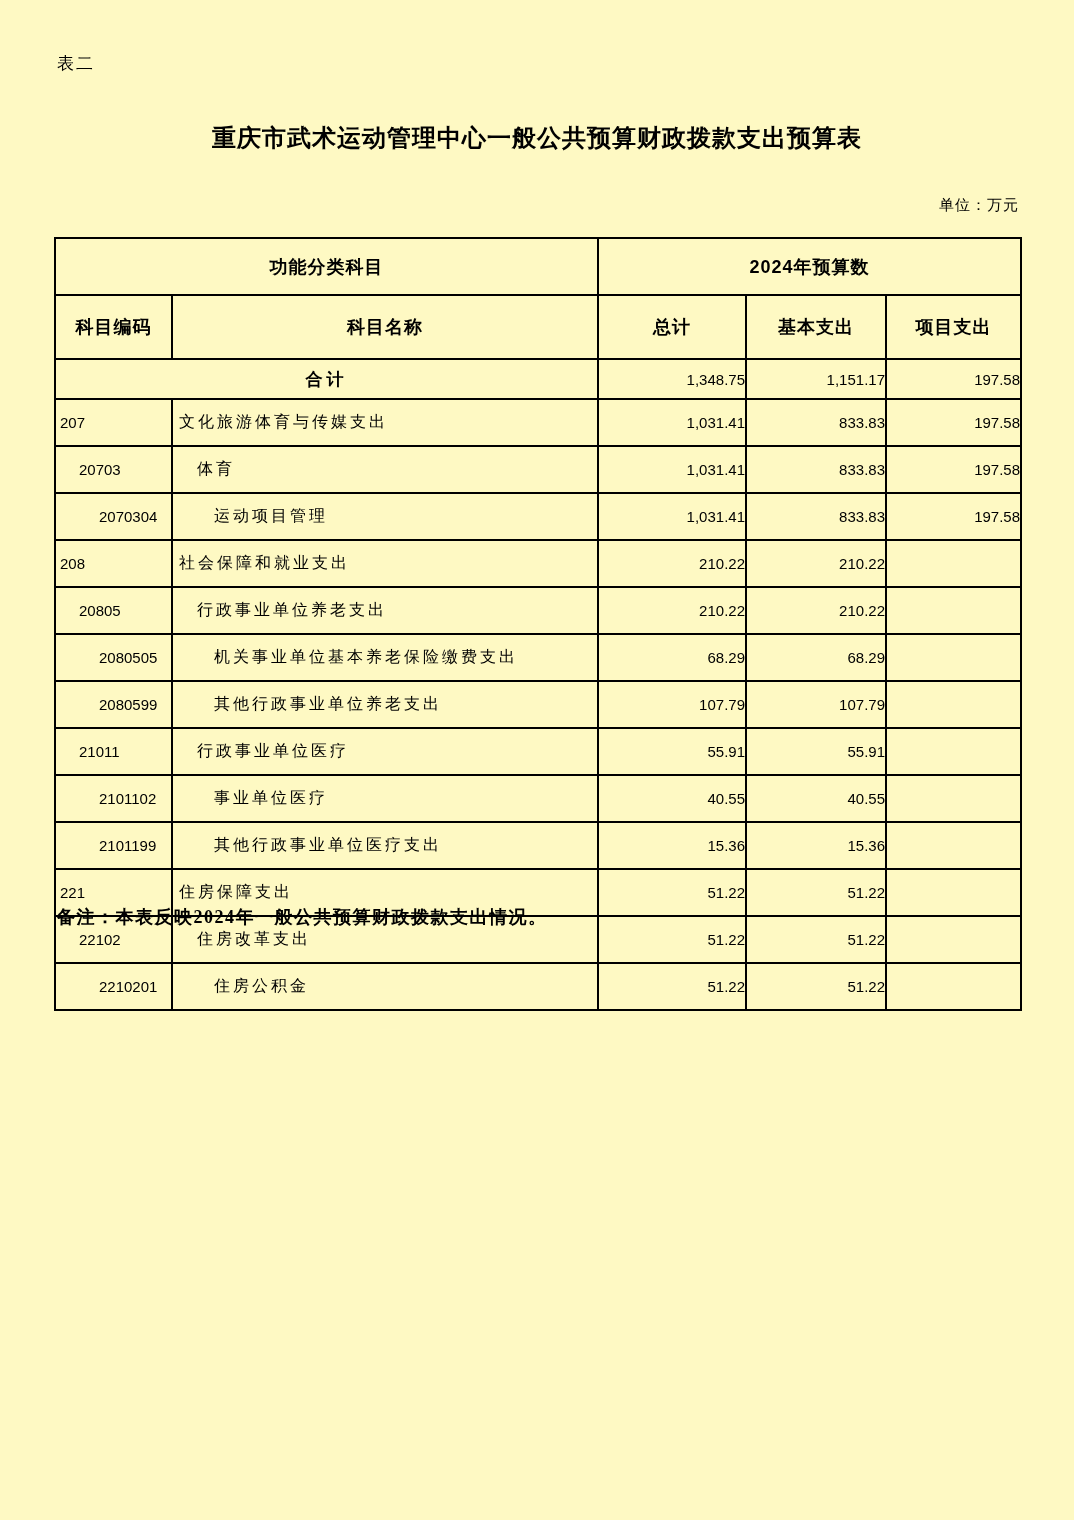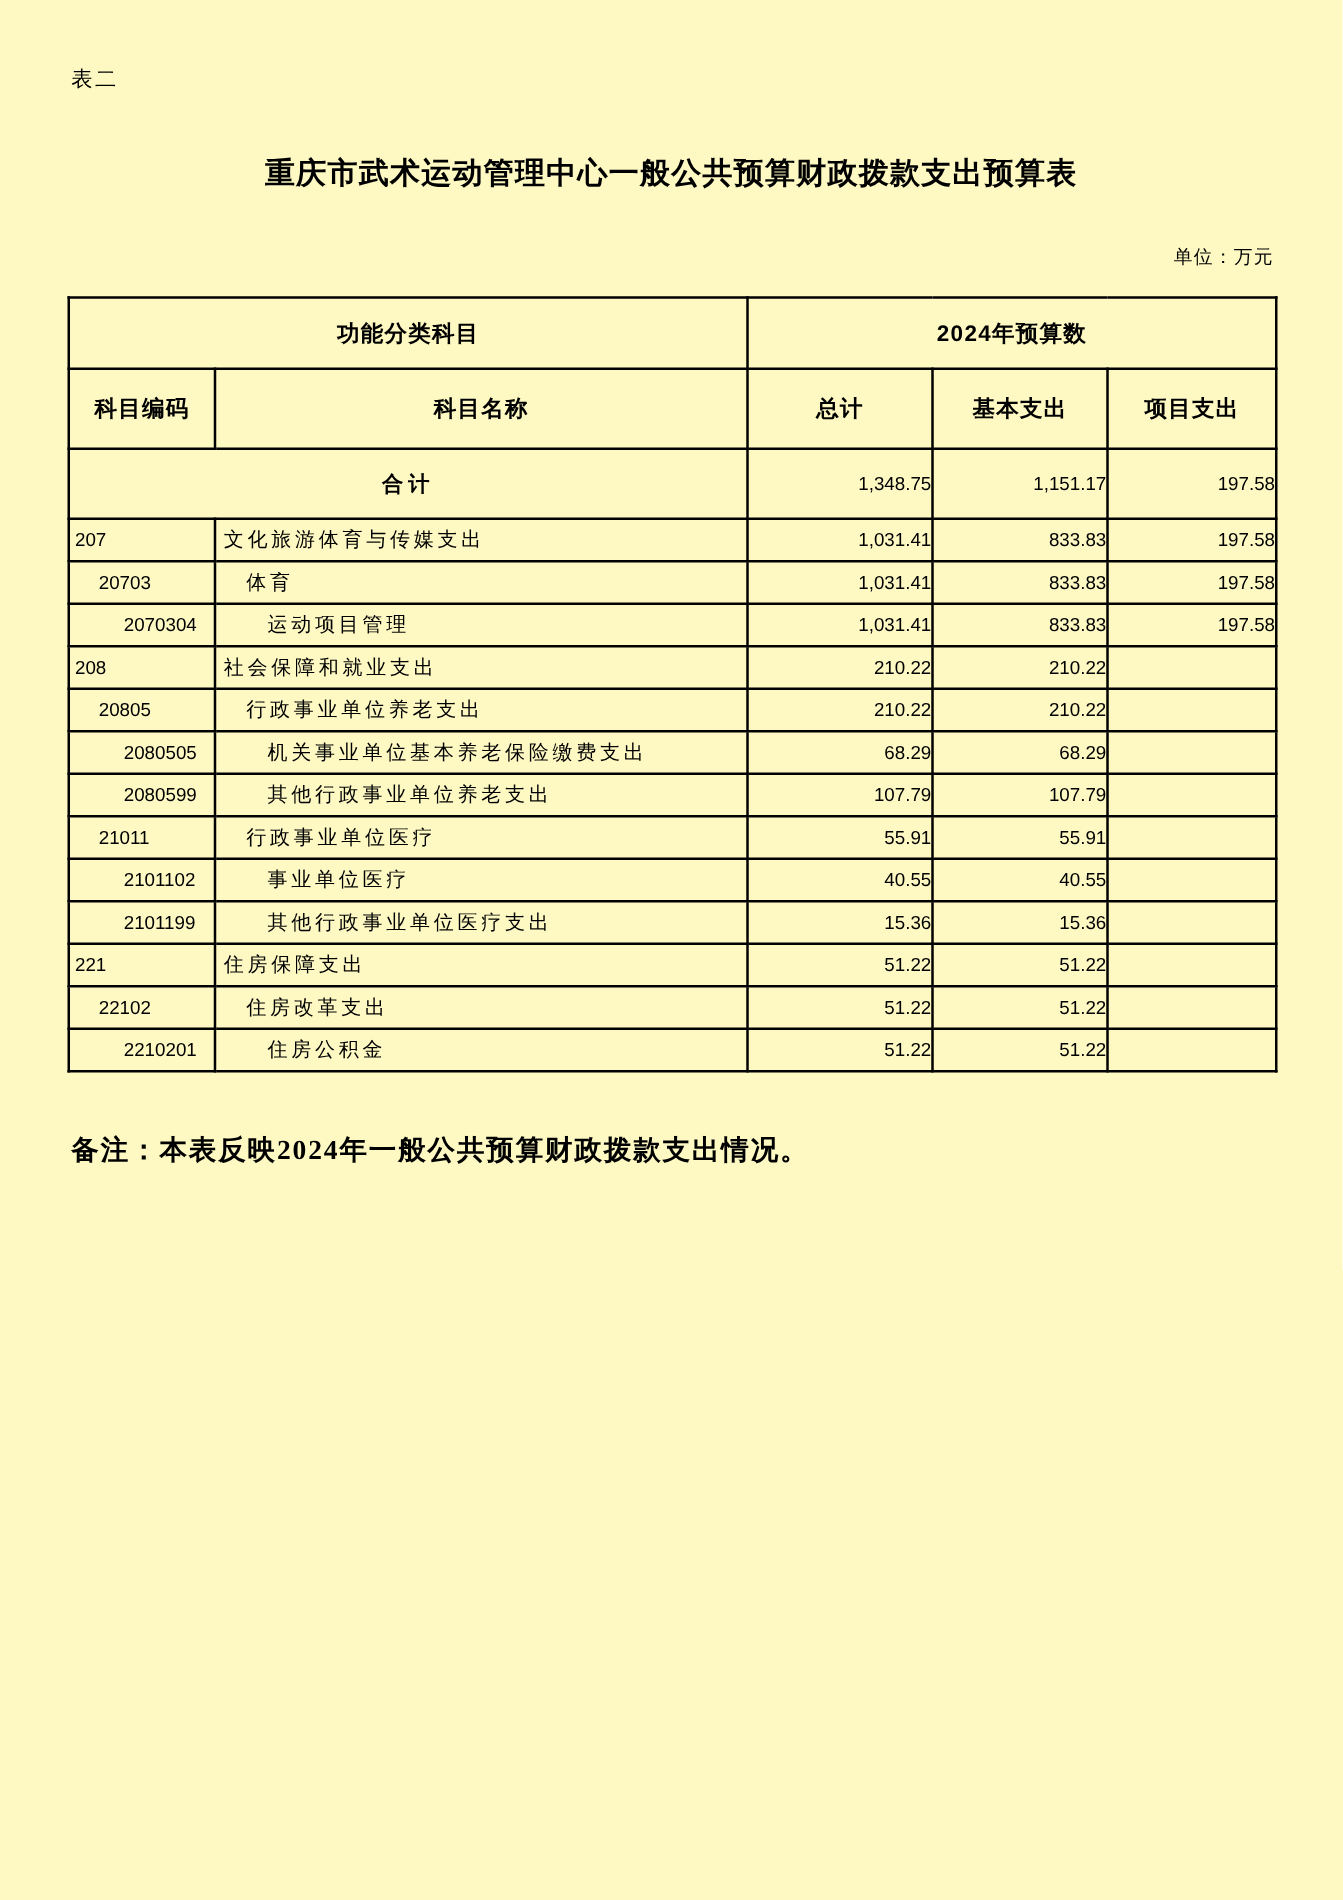--- a/index.html
+++ b/index.html
@@ -58,22 +58,22 @@
   }
   table.budget thead th {
     font-family: "Liberation Sans", "DejaVu Sans", sans-serif;
     font-weight: bold;
     font-size: 18px;
     text-align: center;
     letter-spacing: 1px;
   }
   tr.head-group { height: 57px; }
   tr.head-cols  { height: 64px; }
-  tr.total-row  { height: 56px; }
-  tbody tr.data-row { height: 34px; padding-left: 36px; }
+  tr.total-row  { height: 40px; }
+  tbody tr.data-row { height: 47px; padding-left: 36px; }
 
   td.cell-total-label {
     font-family: "Liberation Serif", "DejaVu Serif", serif;
     font-weight: bold;
     font-size: 17px;
     text-align: center;
     letter-spacing: 4px;
   }
   td.cell-code {
     font-family: "Liberation Sans", "DejaVu Sans", sans-serif;
@@ -97,21 +97,21 @@
   tr.level-1 td.cell-code { padding-left: 23px; }
   tr.level-2 td.cell-code { padding-left: 43px; }
   tr.level-0 td.cell-name { padding-left: 6px; }
   tr.level-1 td.cell-name { padding-left: 24px; }
   tr.level-2 td.cell-name { padding-left: 41px; }
 
   .footnote {
     position: absolute;
     left: 57px;
     top: 905px;
-    font-size: 22px;
+    font-size: 18px;
     font-weight: 600;
     letter-spacing: 1.5px;
   }
 </style>
 </head>
 <body>
 
 <div class="page">
 
   <div class="table-label">表二</div>

